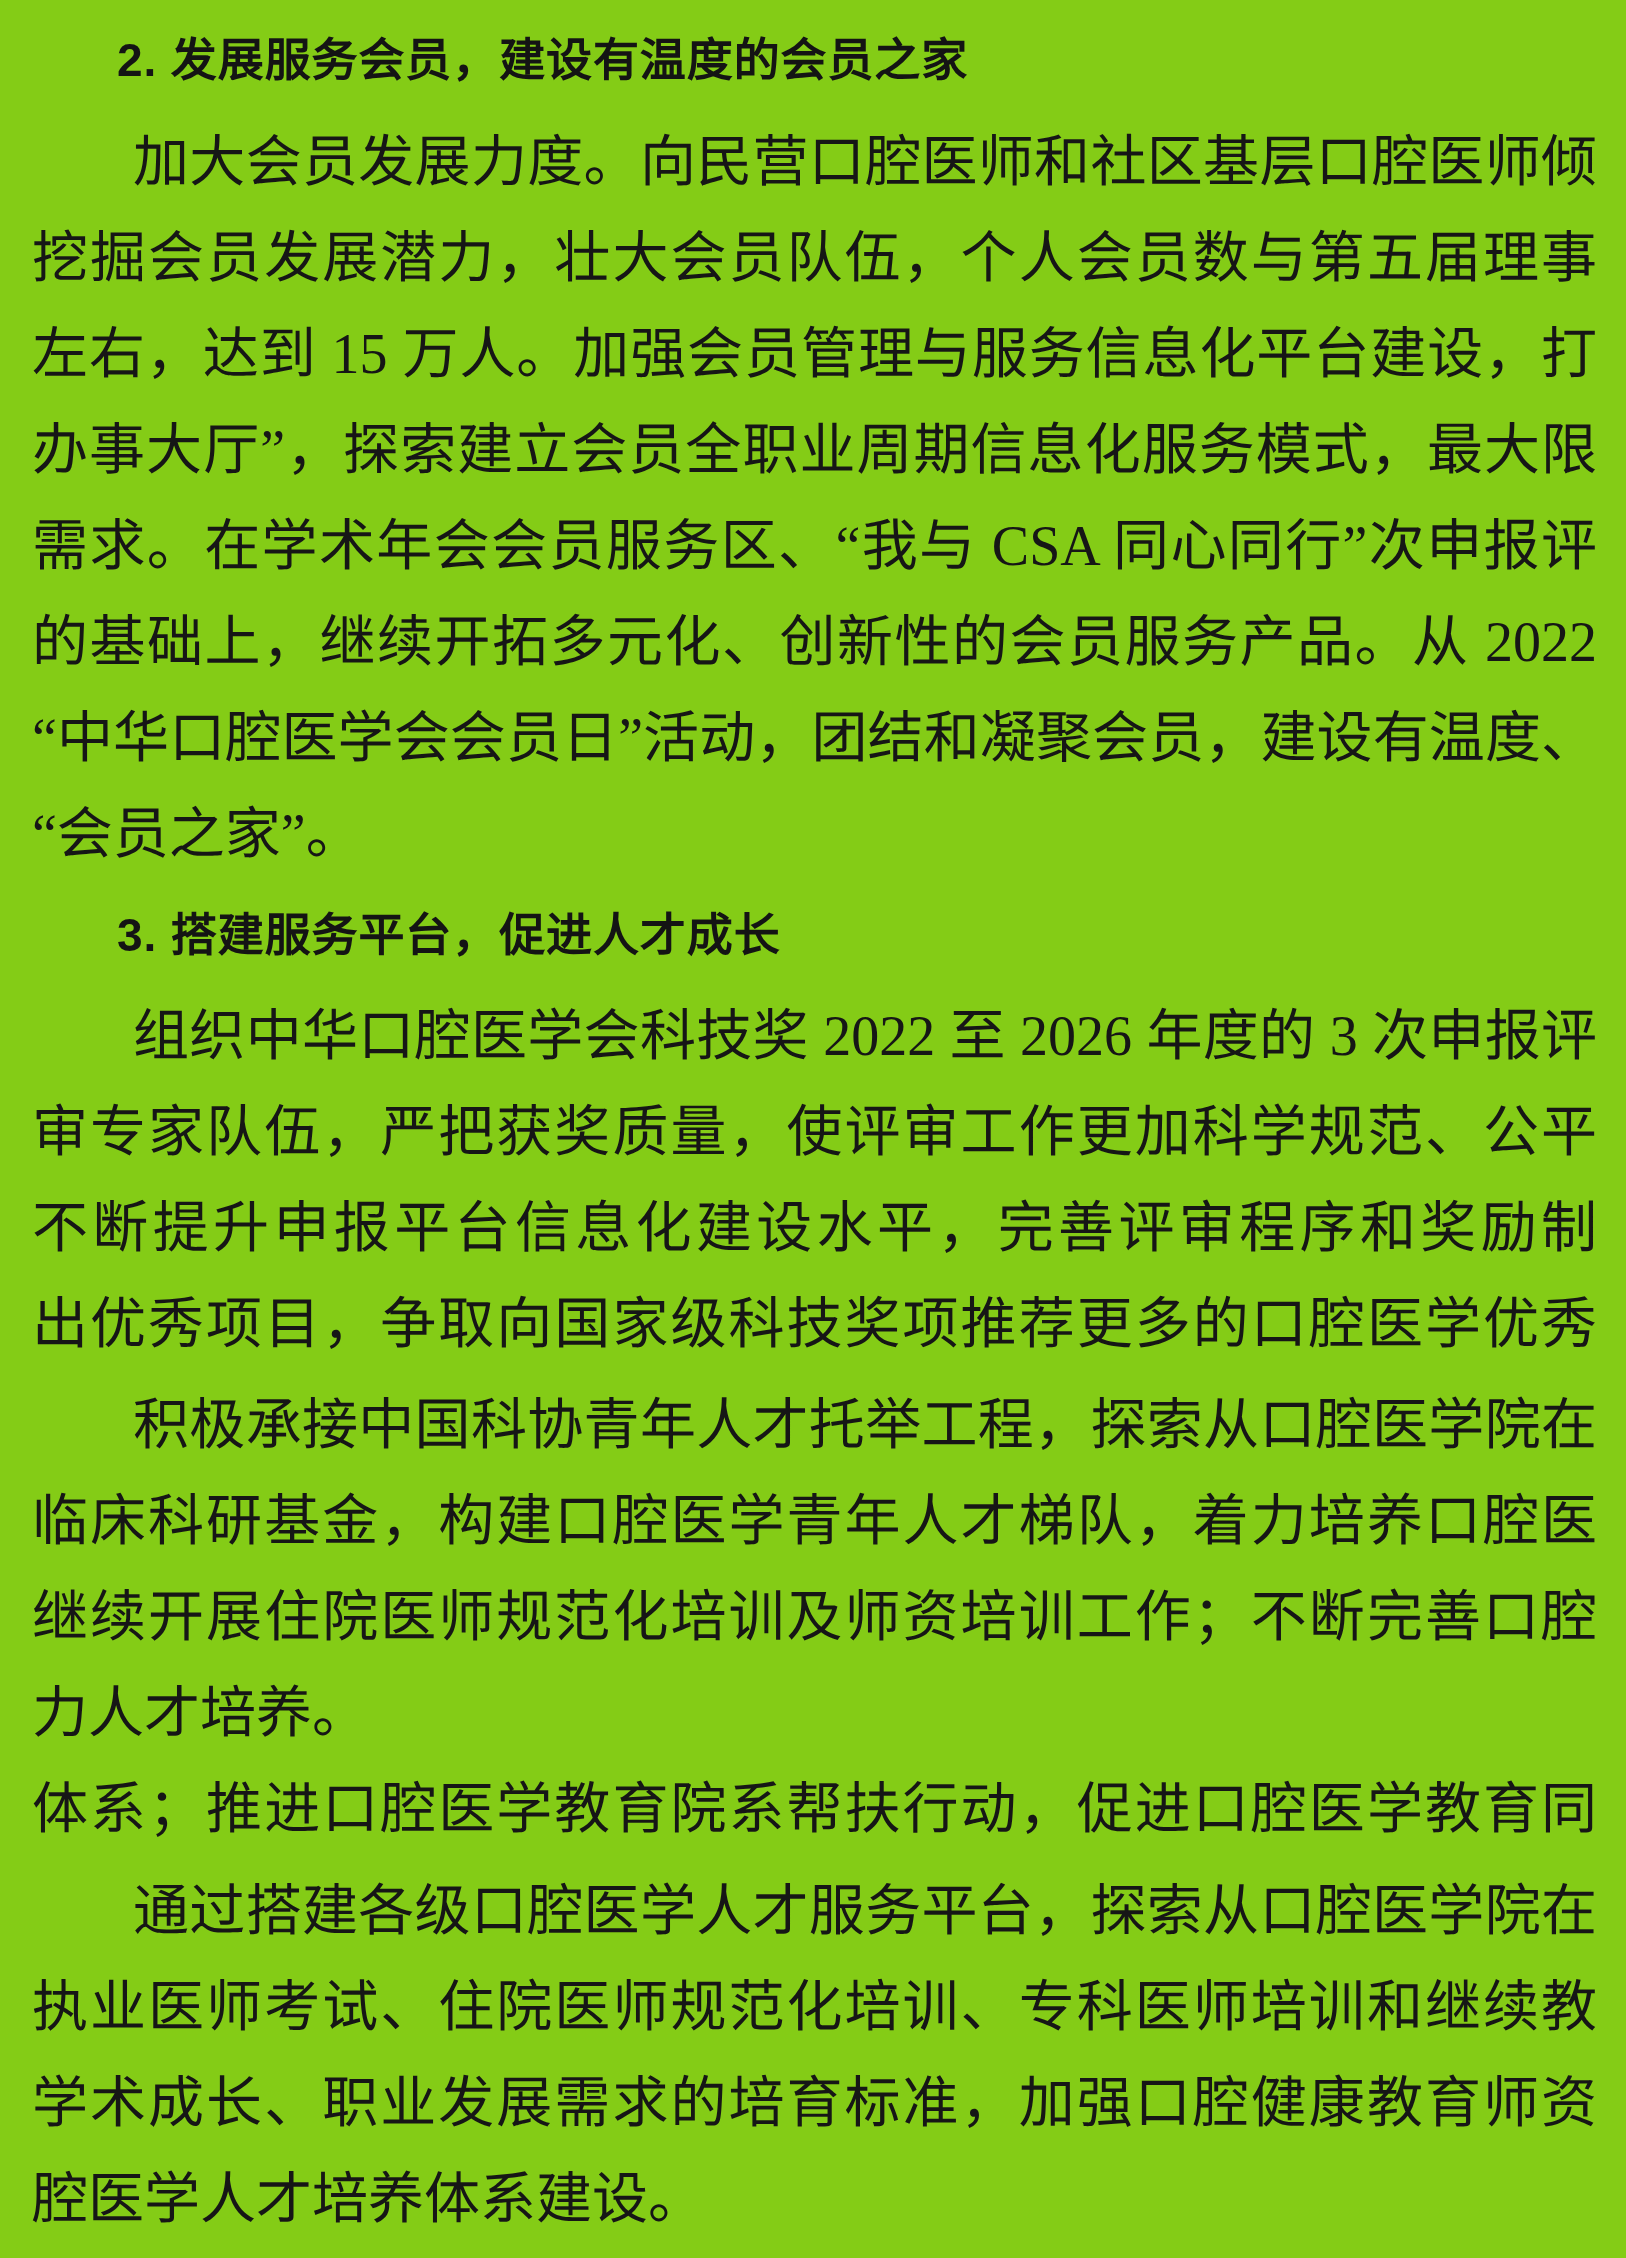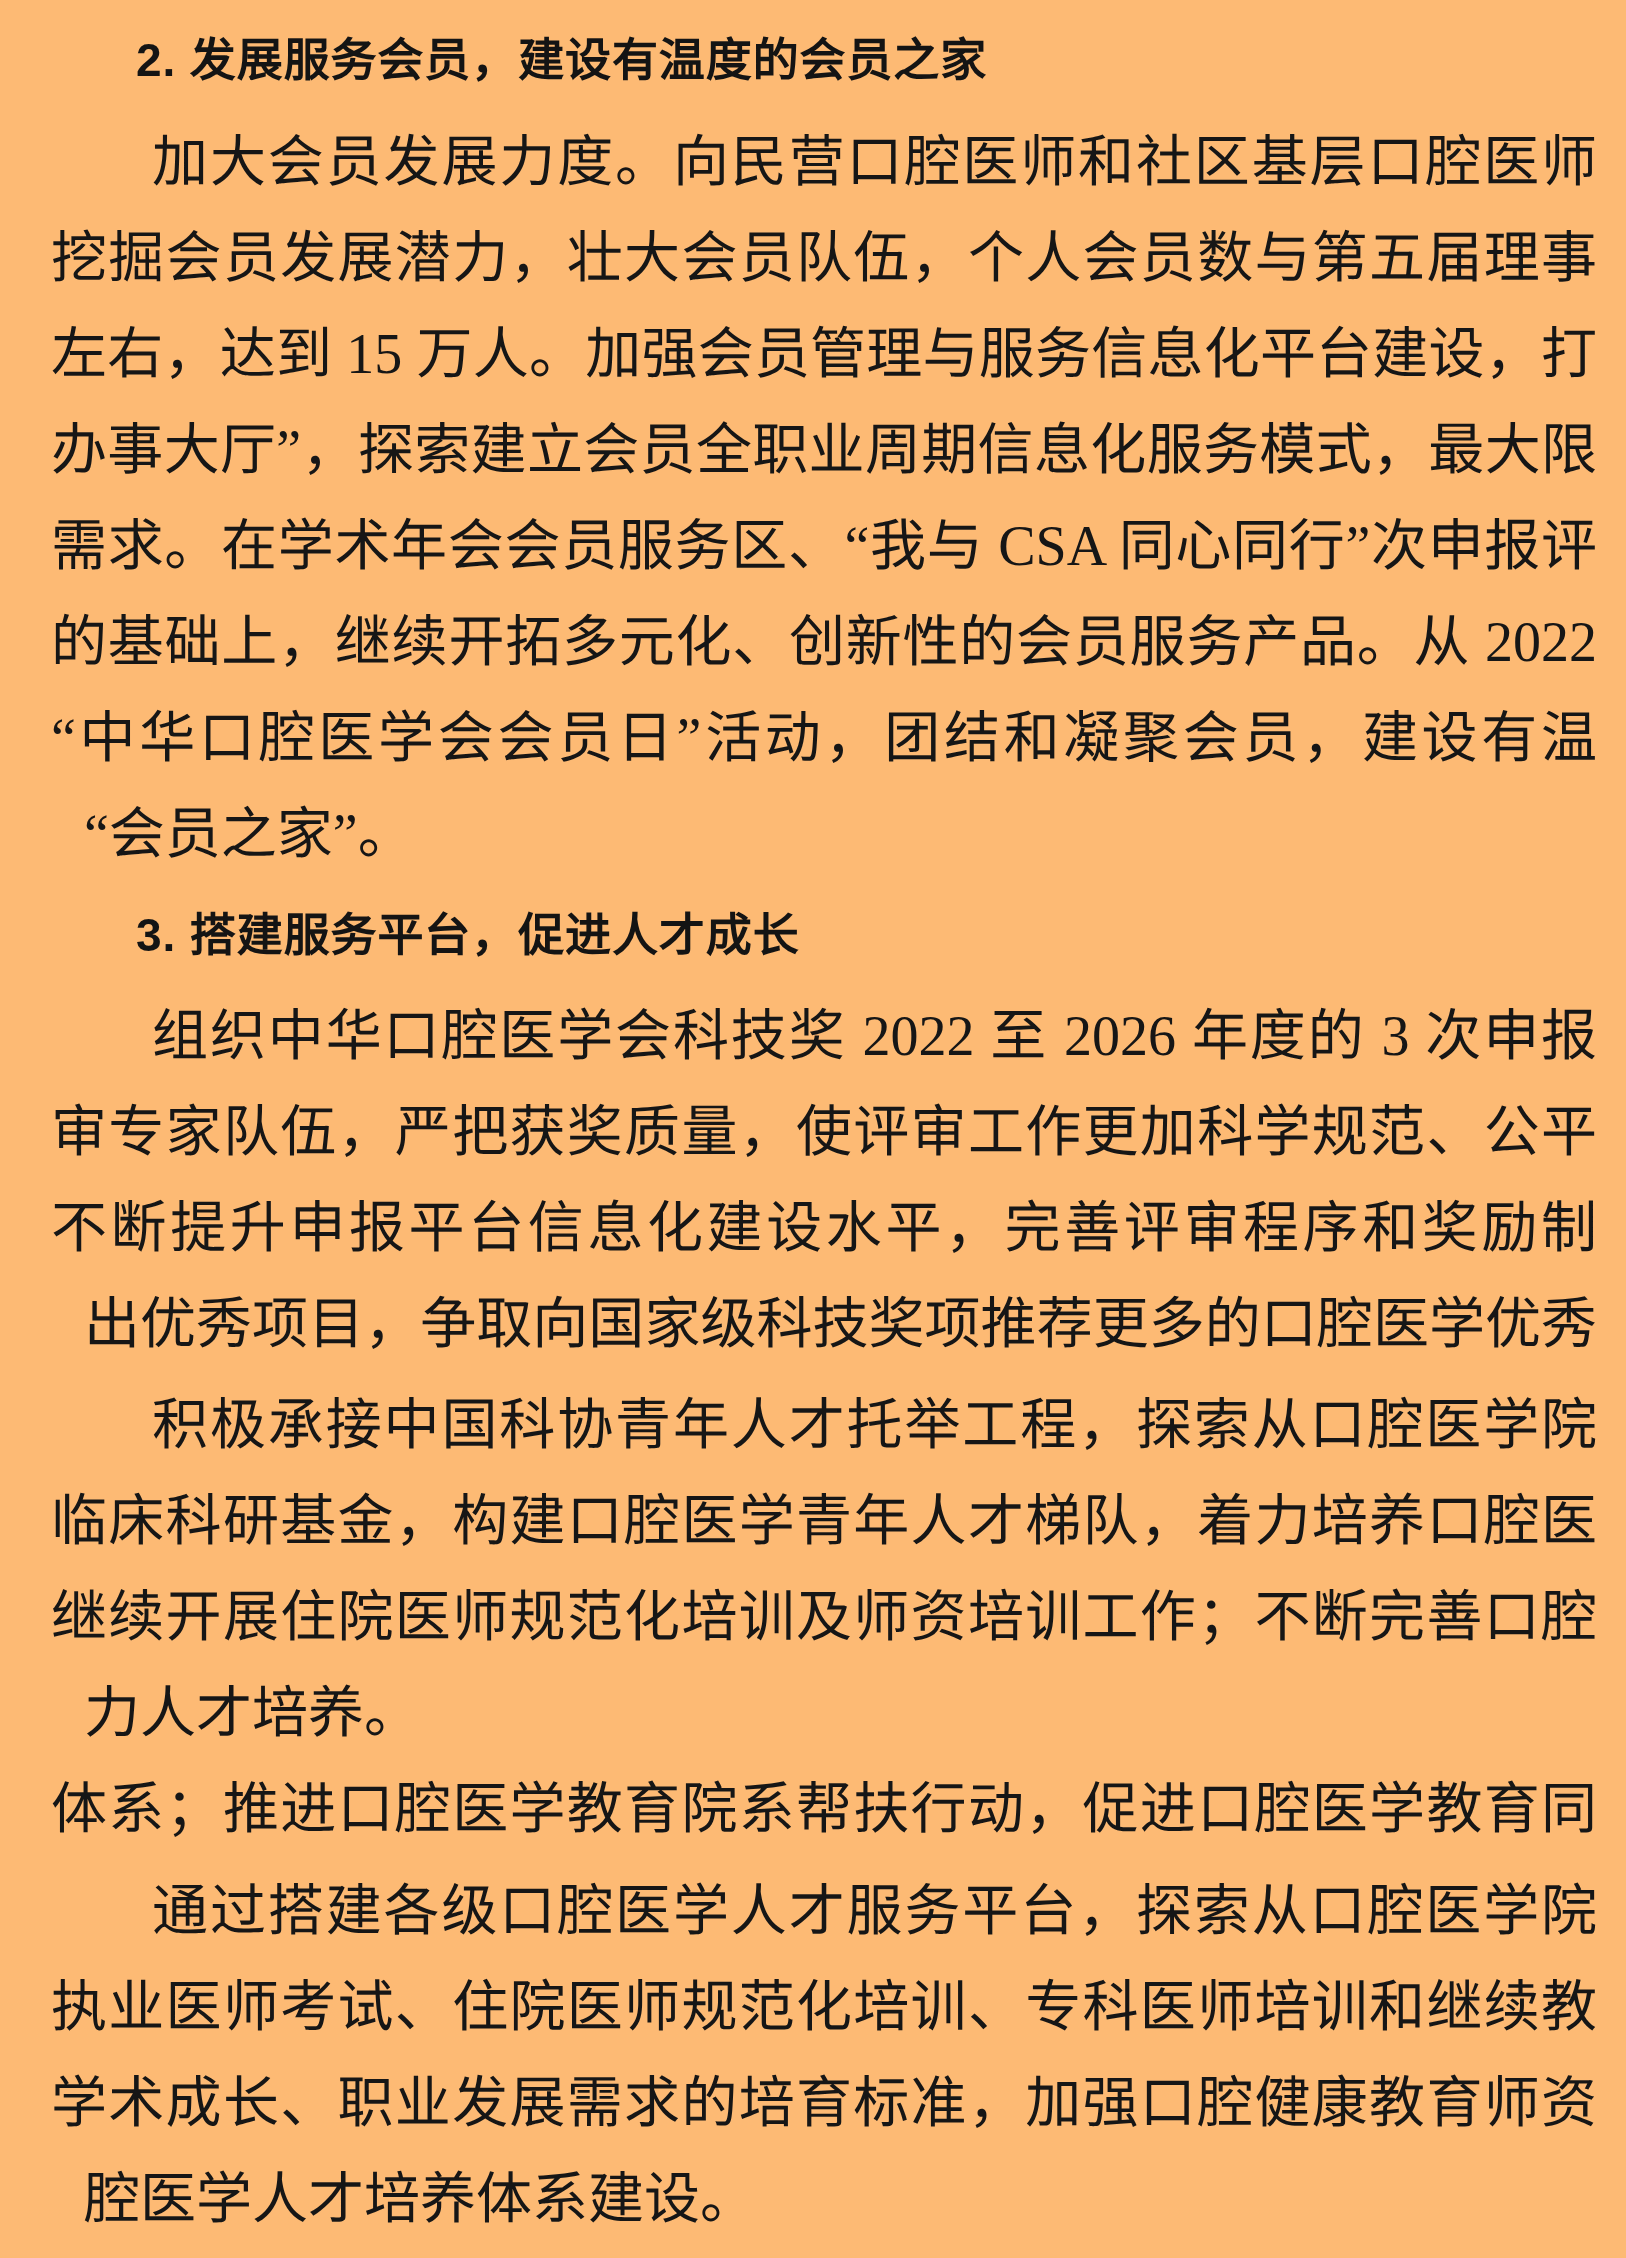--- a/index.html
+++ b/index.html
@@ -5,22 +5,22 @@
   html, body {
     margin: 0;
     padding: 0;
     background: #ffffff;
   }
   .page {
     position: relative;
     width: 1627px;
     height: 2258px;
     box-sizing: border-box;
-    padding: 7px 30px 0 51px;
-    background: #fdba74;
+    padding: 7px 30px 0 32px;
+    background: #84cc16;
     color: #141414;
     overflow: hidden;
   }
   .heading {
     margin-top: 5.3px;
     padding-left: 85px;
     font-family: "Liberation Sans", "DejaVu Sans", sans-serif;
     font-weight: 700;
     font-size: 46px;
     line-height: 96px;
@@ -41,21 +41,20 @@
     overflow: hidden;
     text-align: justify;
     text-align-last: justify;
     color: #161616;
   }
   .line.first {
     padding-left: 101px;
   }
   .line.last {
     text-align-last: left;
-    margin-left: 33px;
   }
 </style>
 </head>
 <body>
 
 <div class="page">
 
   <div class="heading">2. 发展服务会员，建设有温度的会员之家</div>
 
   <div class="paragraph">

